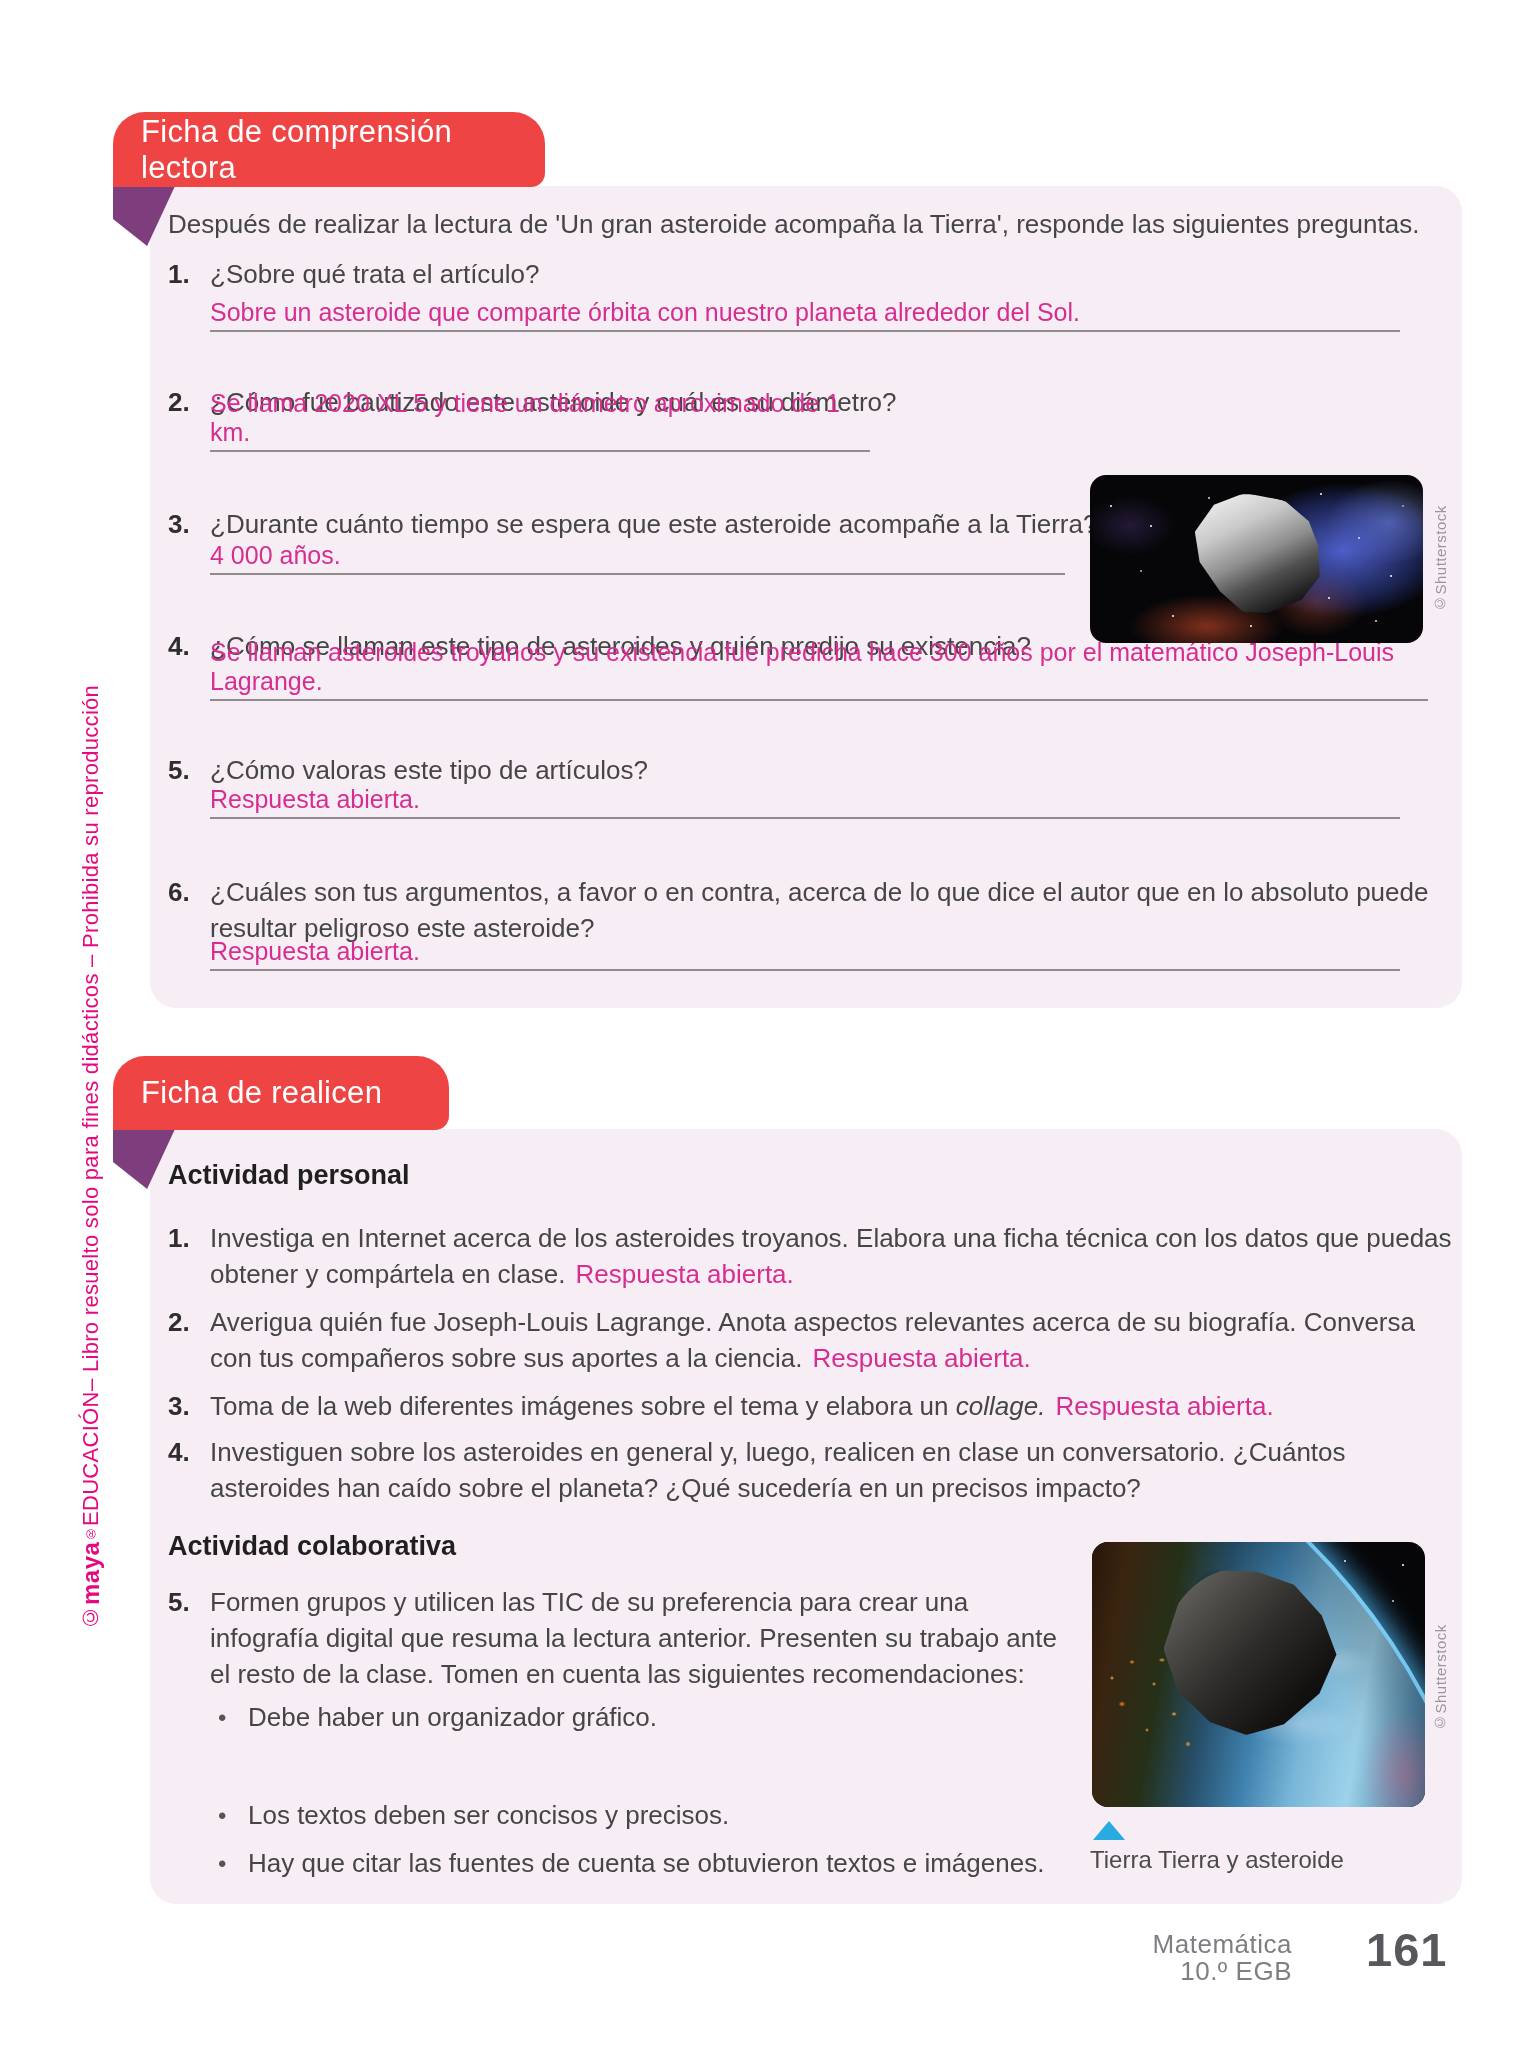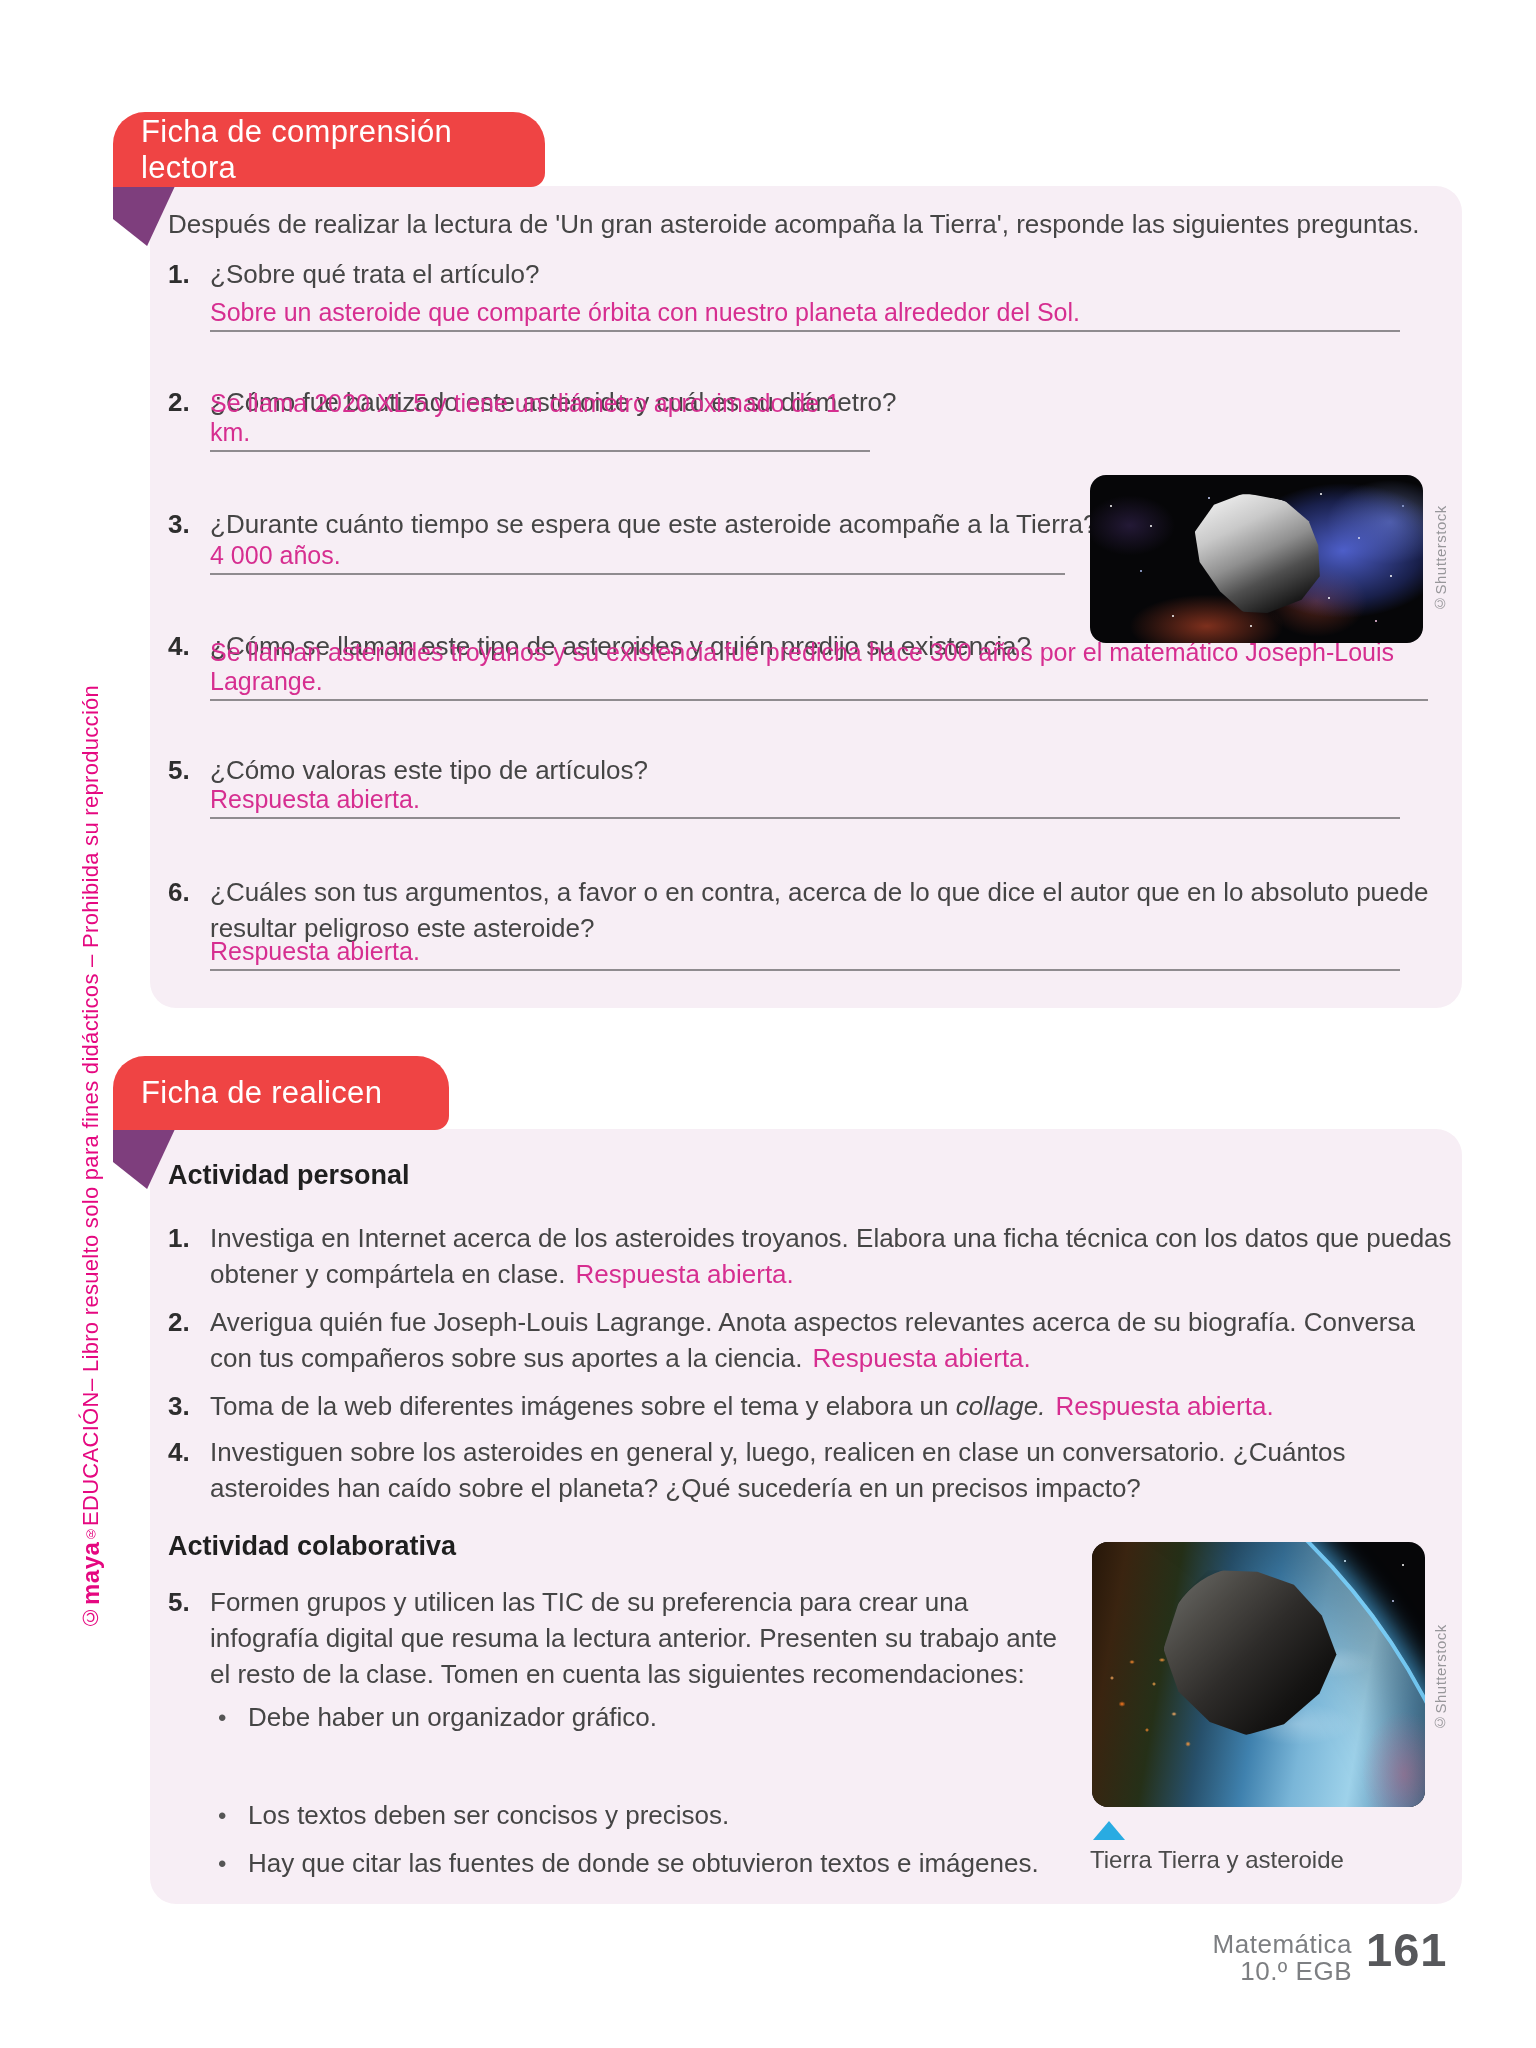--- a/index.html
+++ b/index.html
@@ -120,21 +120,21 @@
     font-size:15px;color:#97969a;letter-spacing:.5px;display:flex;align-items:center;justify-content:center;}
   .credit1{left:1430px;top:475px;height:168px;width:20px;}
   .credit2{left:1430px;top:1570px;height:215px;width:20px;}
 
   .cap-arrow{position:absolute;left:1093px;top:1821px;width:0;height:0;
     border-left:16px solid transparent;border-right:16px solid transparent;
     border-bottom:19px solid #29abe2;}
   .caption{position:absolute;left:1090px;top:1846px;font-size:24px;color:#4a4a4a;}
 
   
-  .footer-subject{position:absolute;left:1100px;top:1931px;width:252px;
+  .footer-subject{position:absolute;left:1040px;top:1931px;width:252px;
     text-align:right;font-size:26px;line-height:27px;color:#7d7f82;letter-spacing:.5px;}
   .footer-page{position:absolute;left:1366px;top:1922px;font-size:47px;
     font-weight:bold;color:#57585b;letter-spacing:1px;}
 </style>
 </head>
 <body>
 
 <div class="page">
 
   <div class="side-strip">
@@ -246,21 +246,21 @@
   <div class="brow b1">
     <span class="bdot"></span>
     <span>Debe haber un organizador gráfico.</span>
   </div>
   <div class="brow b3">
     <span class="bdot"></span>
     <span>Los textos deben ser concisos y precisos.</span>
   </div>
   <div class="brow b4">
     <span class="bdot"></span>
-    <span>Hay que citar las fuentes de donde se obtuvieron textos e imágenes.</span>
+    <span>Hay que citar las fuentes de cuenta se obtuvieron textos e imágenes.</span>
   </div>
 
   <div class="photo photo2">
     <div class="stars stars2"></div>
     <div class="earth"></div>
     <div class="citylights"></div>
     <div class="asteroid2"></div>
   </div>
   <div class="credit credit2">©Shutterstock</div>
   <div class="cap-arrow"></div>

